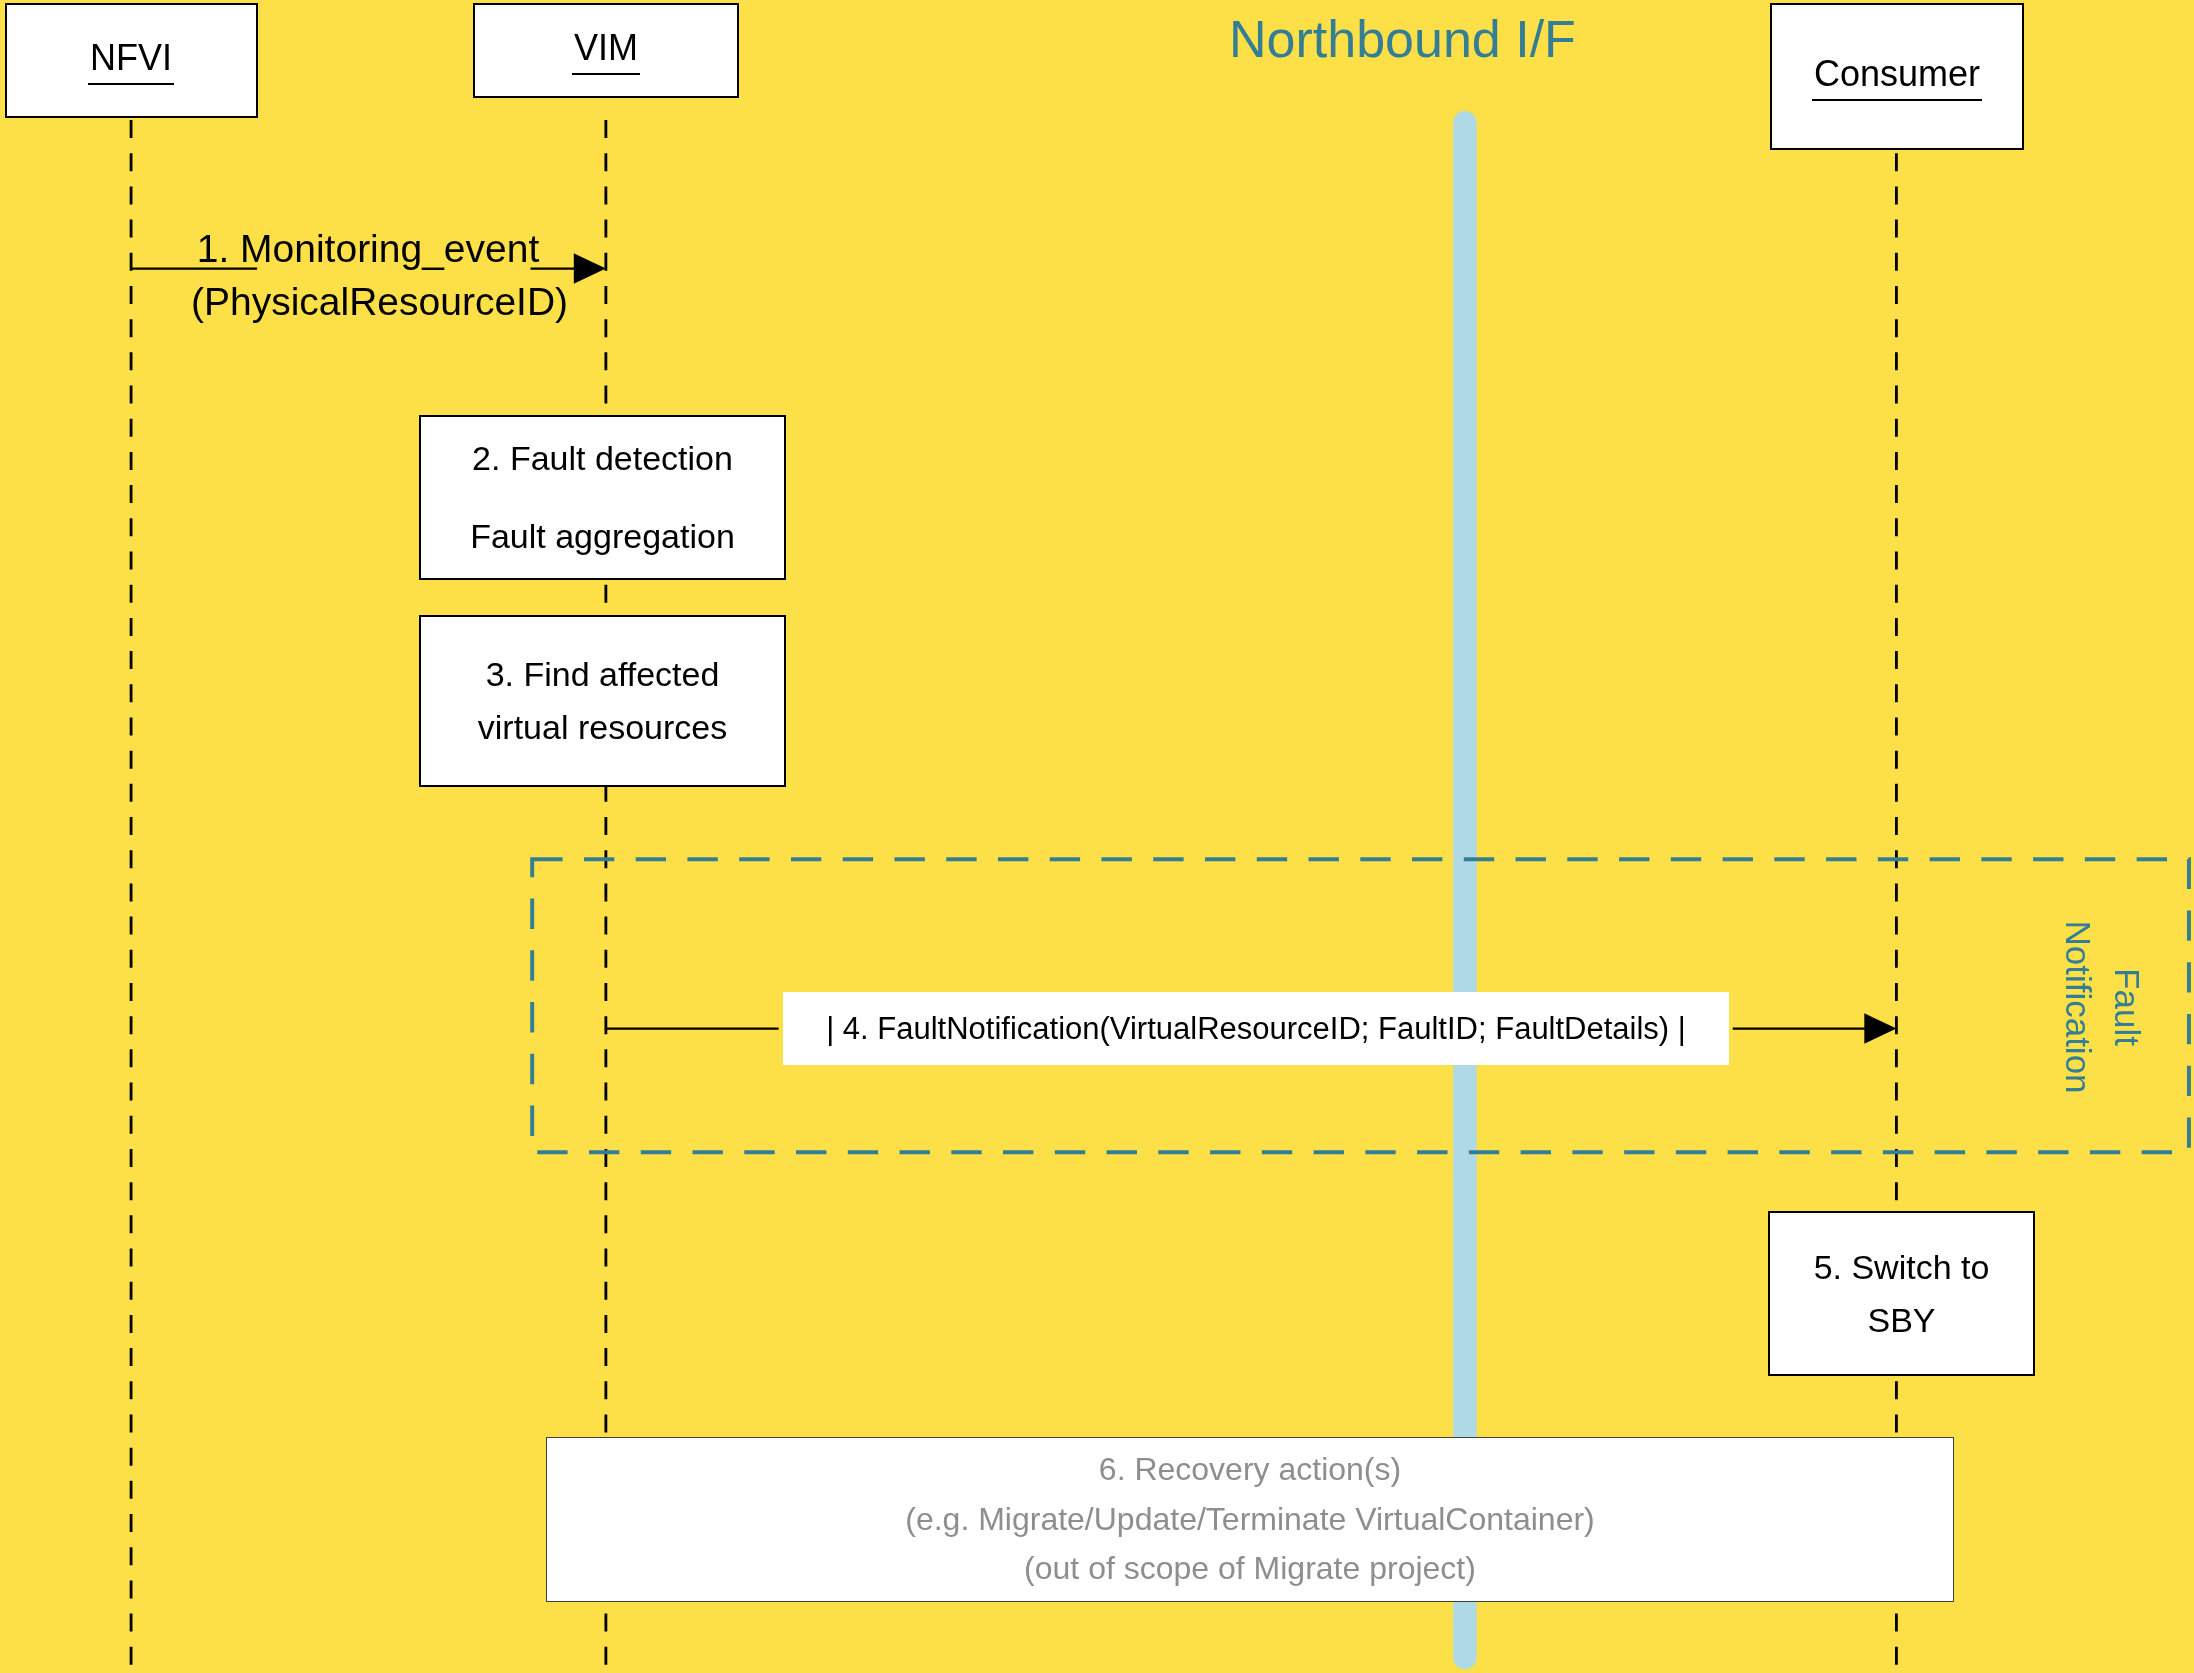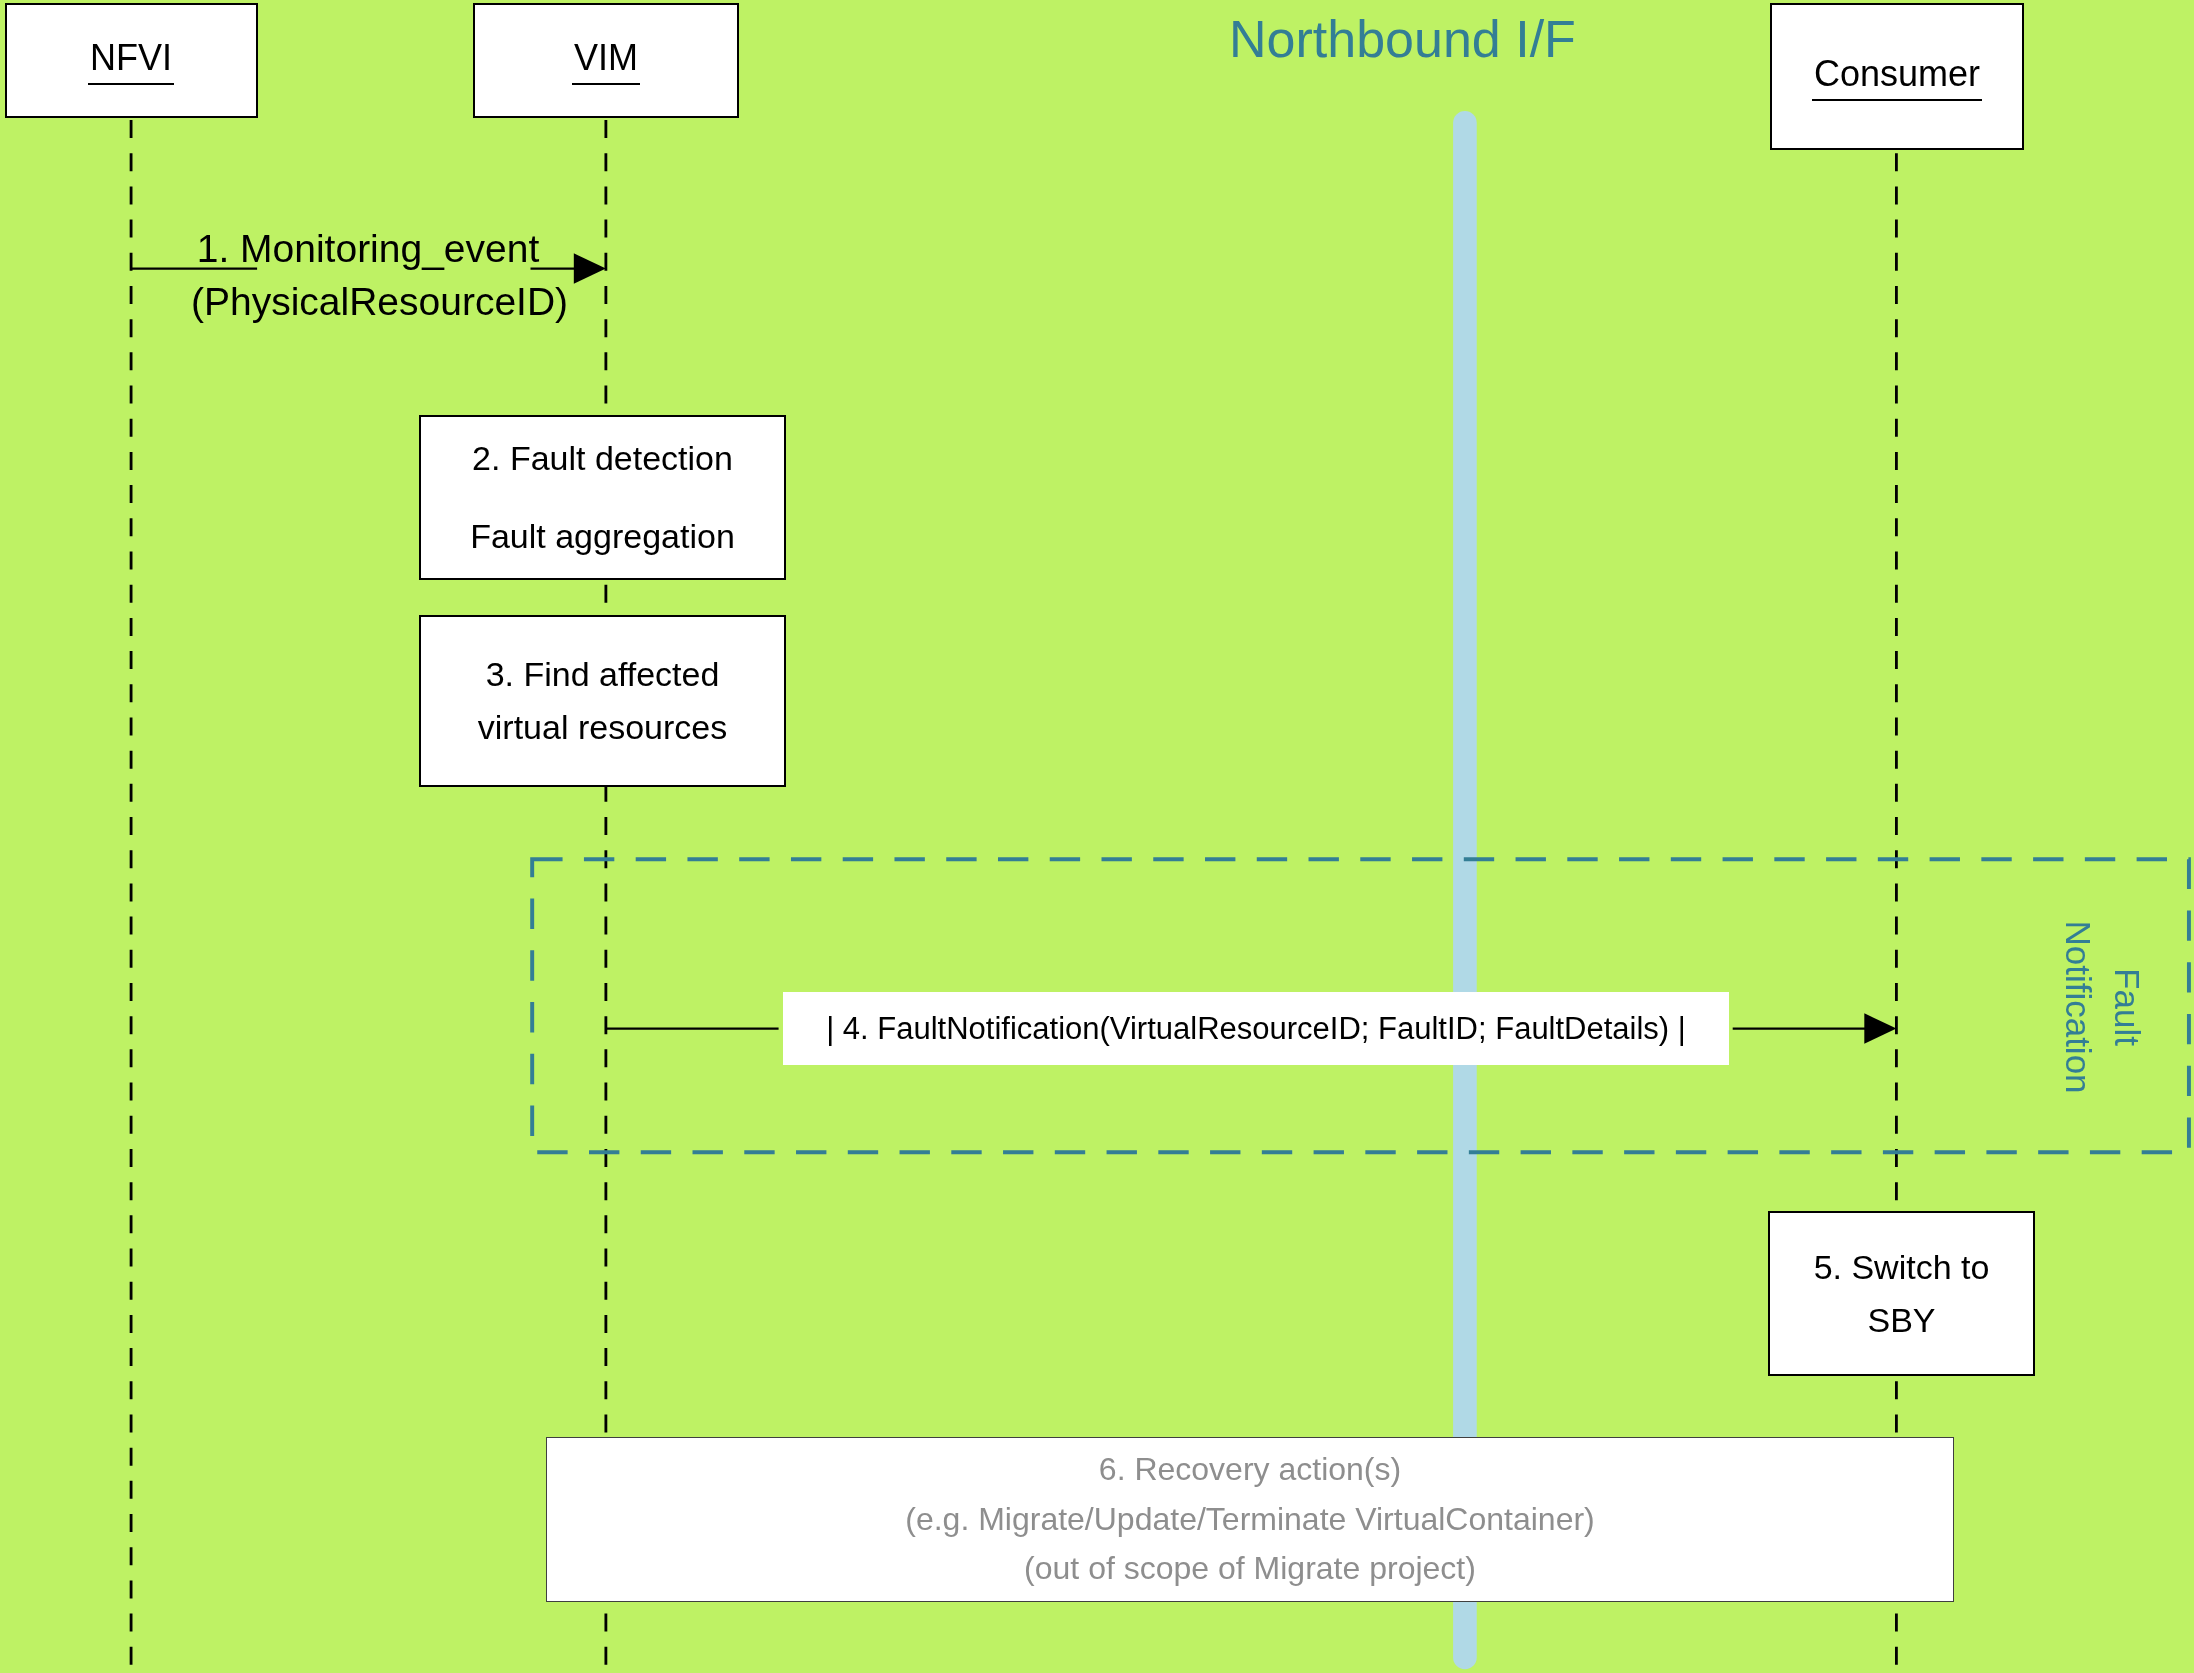--- a/index.html
+++ b/index.html
@@ -1,19 +1,19 @@
 <!DOCTYPE html>
 <html style="font-size:9px"><head>
 <meta charset="utf-8">
 <style>
   html,body{margin:0;padding:0;background:#ffffff;}
   #canvas{
     position:relative;
     width:2194px;height:1674px;
-    background:#bef264;
+    background:#fde047;
     font-family:"Liberation Sans", sans-serif;
     overflow:hidden;
   }
   #wires{position:absolute;left:0;top:0;width:2194px;height:1674px;}
   .actor-box{
     position:absolute;
     background:#ffffff;
     border:2.8px solid #000000;
     display:flex;align-items:center;justify-content:center;
     font-size:36px;color:#000000;
@@ -73,21 +73,21 @@
     <polygon points="1020,450 1020,504 1077,477" fill="#000000"></polygon>
 
     <line x1="1077" y1="1828" x2="1384" y2="1828" stroke="#000000" stroke-width="4"></line>
     <line x1="3080" y1="1828" x2="3318" y2="1828" stroke="#000000" stroke-width="4"></line>
     <polygon points="3314,1801 3314,1855 3371,1828" fill="#000000"></polygon>
   </svg>
 
   <div class="actor-box" style="left:4.5px;top:3.4px;width:253px;height:115px;">
     <span class="actor-label">NFVI</span>
   </div>
-  <div class="actor-box" style="left:473px;top:3.4px;width:266px;height:115px;">
+  <div class="actor-box" style="left:473px;top:3.4px;width:266px;height:95px;">
     <span class="actor-label">VIM</span>
   </div>
   <div class="actor-box" style="left:1770px;top:3.4px;width:254px;height:147px;">
     <span class="actor-label">Consumer</span>
   </div>
 
   <div class="nb-title">Northbound I/F</div>
 
   <div class="msg1">
     <div>1. Monitoring_event</div>

